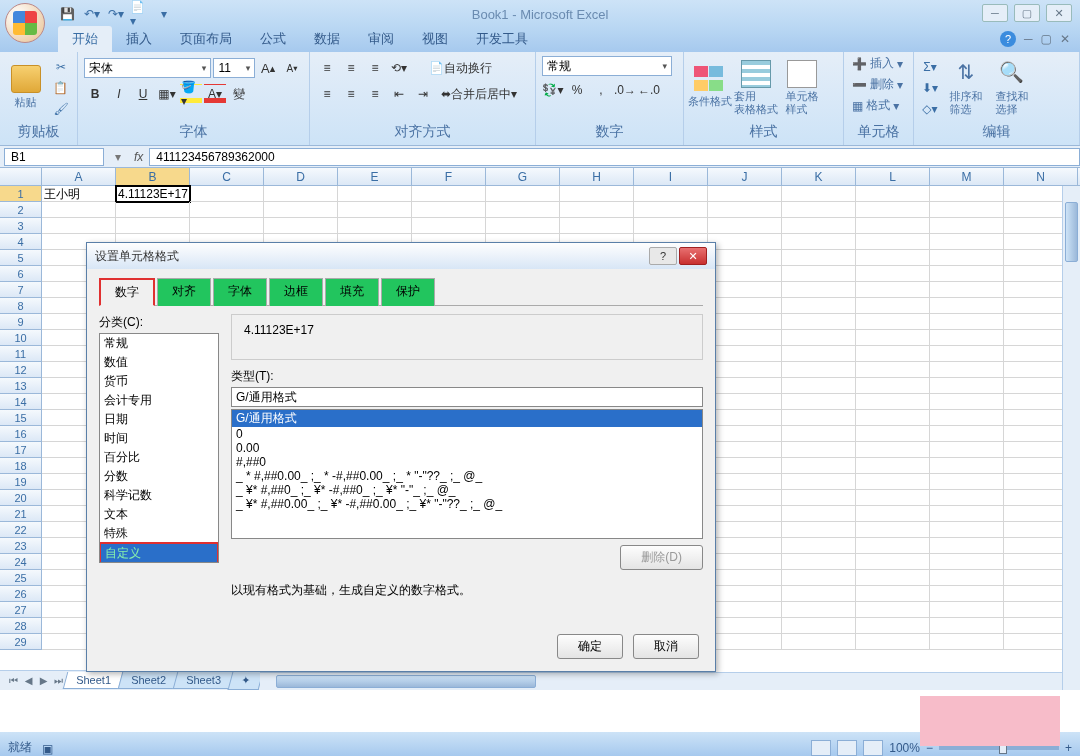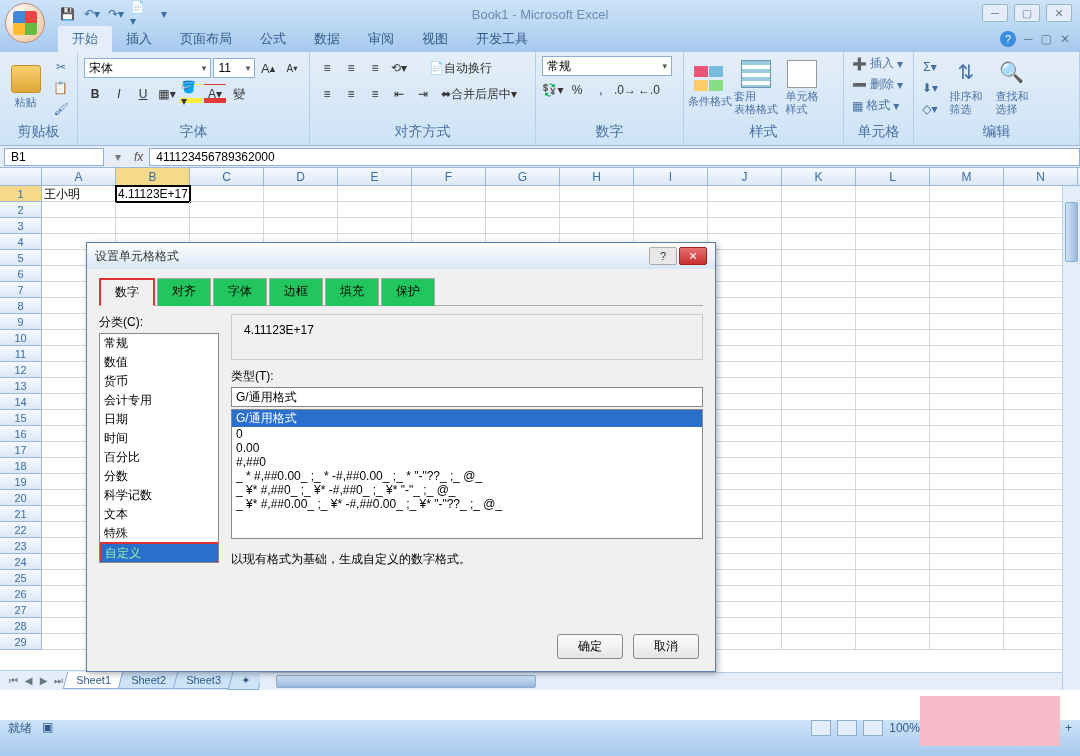--- a/index.html
+++ b/index.html
@@ -71,21 +71,21 @@
 .hscroll .thumb { position: absolute; left: 16px; top: 2px; bottom: 2px; width: 260px; background: linear-gradient(#cde3f7, #9bb8d9); border: 1px solid #8baed6; border-radius: 2px; }
 
 
 .sheettabs { position: absolute; bottom: 0; left: 0; height: 20px; display: flex; align-items: center; background: #e5eef8; padding-left: 6px; width: 260px; border-top: 1px solid #b5ceea; }
 .navarr { width: 16px; height: 16px; color: #678; text-align: center; line-height: 16px; font-size: 10px; }
 .sheettab { padding: 2px 10px; border: 1px solid #8baed6; border-top: none; background: #cde3f7; margin: 0 -1px; font-size: 11px; color: #335a8a; transform: skewX(-15deg); }
 .sheettab span { display: inline-block; transform: skewX(15deg); }
 .sheettab.active { background: #fff; }
 
 
-.statusbar { position: absolute; bottom: 0; left: 0; right: 0; height: 36px; background: linear-gradient(#cde3f7, #a6c9ee); display: flex; align-items: flex-start; padding: 0 8px; font-size: 12px; color: #335a8a; }
+.statusbar { position: absolute; bottom: 0; left: 0; right: 0; height: 24px; background: linear-gradient(#cde3f7, #a6c9ee); display: flex; align-items: flex-end; padding: 0 8px; font-size: 12px; color: #335a8a; }
 .status-right { margin-left: auto; display: flex; align-items: center; gap: 6px; }
 .viewbtn { width: 20px; height: 16px; border: 1px solid #8baed6; background: #e5eef8; }
 .zoom-slider { width: 120px; height: 4px; background: #8baed6; position: relative; }
 .zoom-slider .knob { position: absolute; left: 50%; top: -4px; width: 8px; height: 12px; background: #e5eef8; border: 1px solid #678; }
 .pink-overlay { position: absolute; right: 20px; bottom: 10px; width: 140px; height: 50px; background: #f7bcc9; }
 
 
 .dialog { position: absolute; left: 86px; top: 242px; width: 630px; height: 430px; background: #f0f0f0; border: 1px solid #5a7fa8; box-shadow: 2px 2px 6px rgba(0,0,0,0.3); }
 .dlg-title { height: 26px; background: linear-gradient(#fefefe, #d8e6f6); display: flex; align-items: center; padding: 0 8px; font-size: 12px; color: #333; }
 .dlg-title-btns { margin-left: auto; display: flex; gap: 2px; }
@@ -890,20 +890,21 @@
         <input class="type-input" value="G/通用格式" style="">
         <div class="type-list">
             <div class="type-item selected">G/通用格式</div>
             <div class="type-item">0</div>
             <div class="type-item">0.00</div>
             <div class="type-item">#,##0</div>
             <div class="type-item">_ * #,##0.00_ ;_ * -#,##0.00_ ;_ * "-"??_ ;_ @_ </div>
             <div class="type-item">_ ¥* #,##0_ ;_ ¥* -#,##0_ ;_ ¥* "-"_ ;_ @_ </div>
             <div class="type-item">_ ¥* #,##0.00_ ;_ ¥* -#,##0.00_ ;_ ¥* "-"??_ ;_ @_ </div>
           </div>
+        <div class="delete-row"><button class="dlg-btn" disabled="">删除(D)</button></div>
         <div class="hint">以现有格式为基础，生成自定义的数字格式。</div>
       </div>
     </div>
   </div>
   <div class="dlg-footer">
     <button class="dlg-btn">确定</button>
     <button class="dlg-btn">取消</button>
   </div>
 </div>
 

